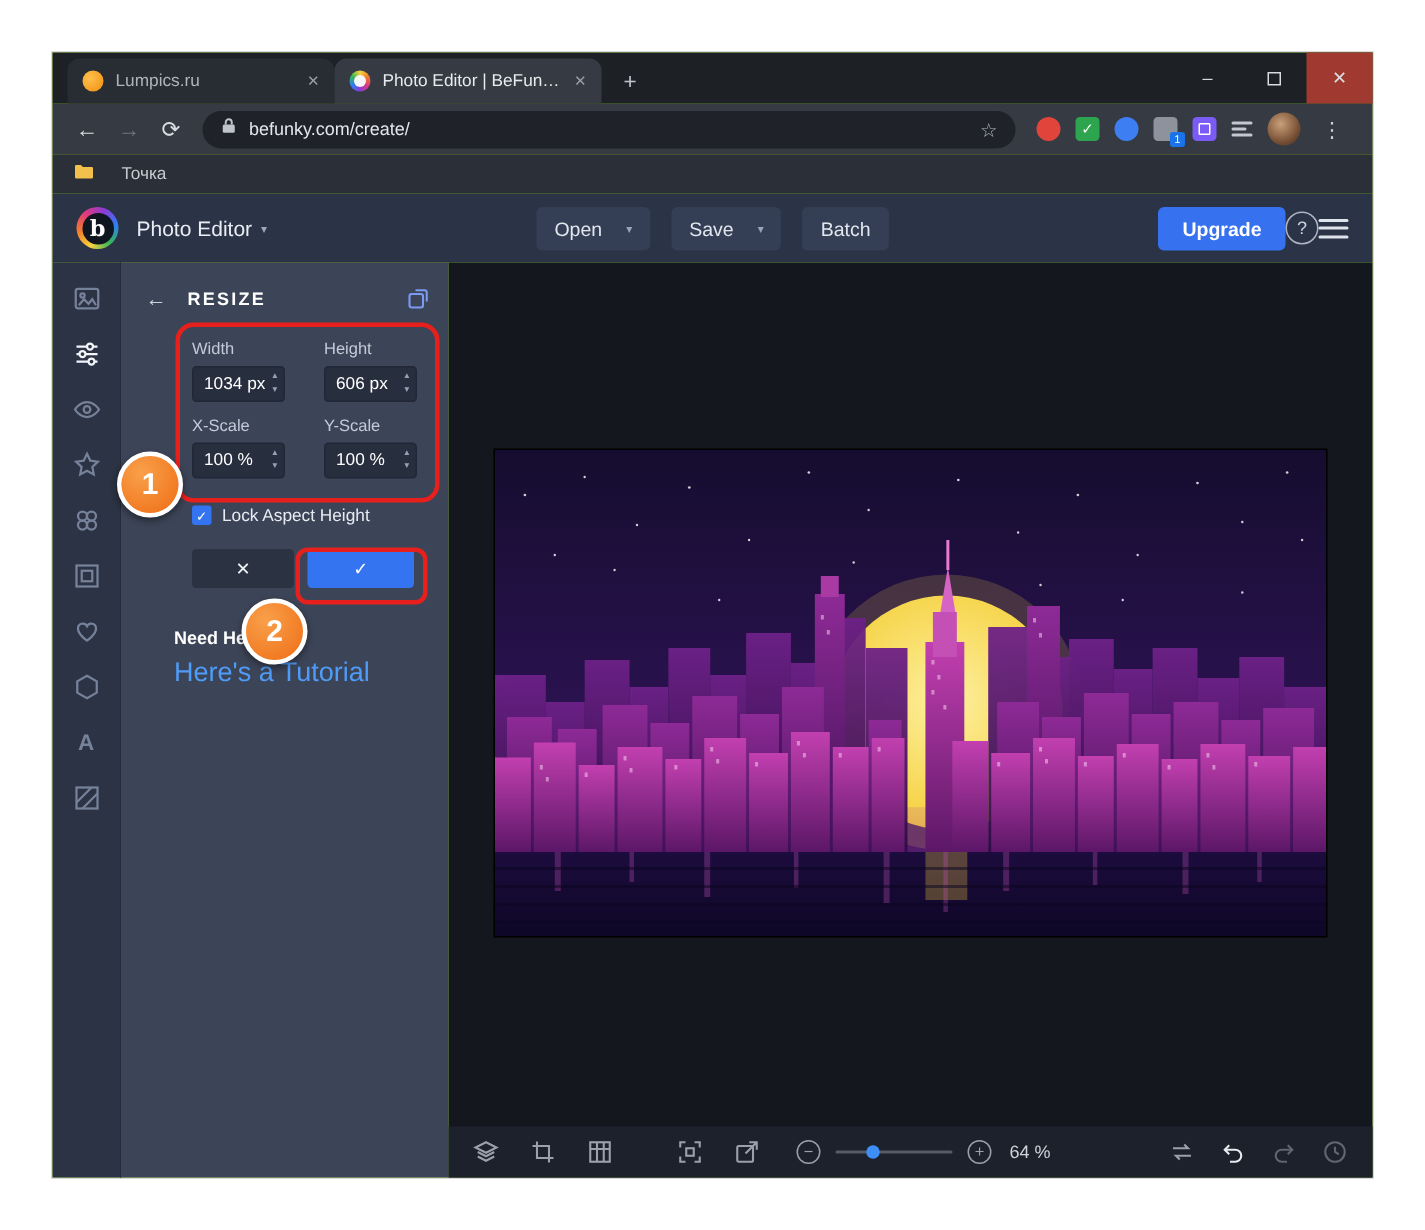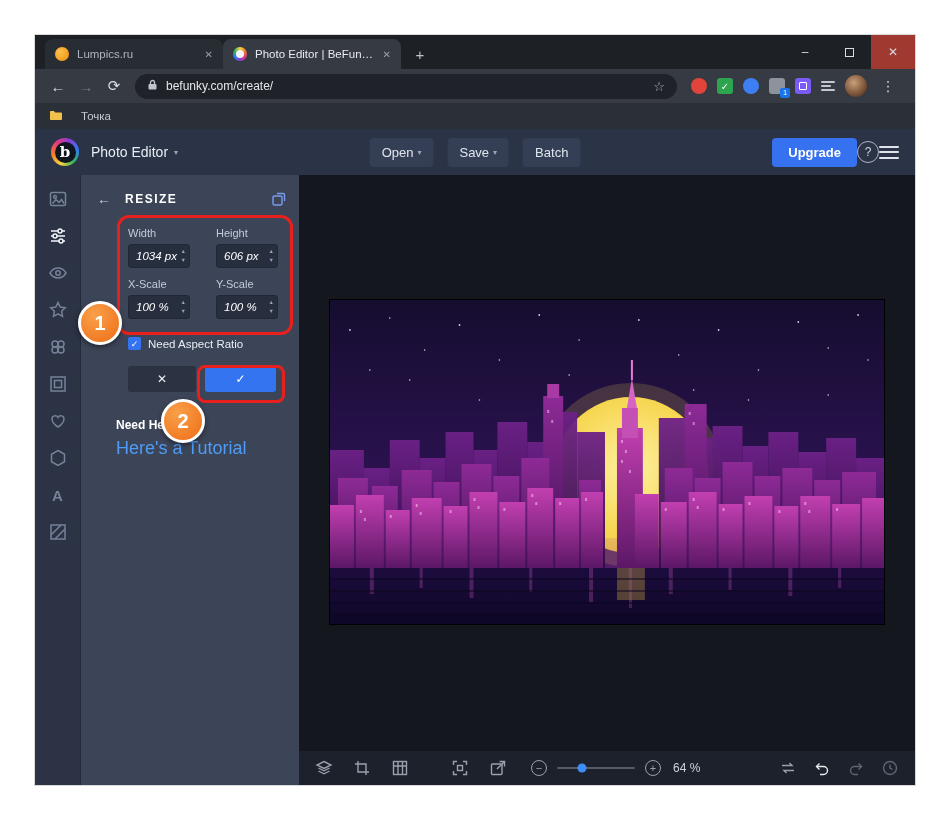--- a/index.html
+++ b/index.html
@@ -53,21 +53,21 @@
 
   
   .app { flex:1; display:flex; flex-direction:column; min-height:0; }
   .app-header { height:46px; background:#2b3346; display:flex; align-items:center; padding:0 16px; position:relative; z-index:2; flex:none; }
   .logo { width:28px; height:28px; border-radius:50%; background:conic-gradient(from 200deg,#f7d23e,#ef7d2a,#e23a7c,#8b3bd6,#2f7df6,#35b558,#f7d23e); position:relative; display:flex; align-items:center; justify-content:center; flex:none; }
   .logo::before { content:""; position:absolute; inset:3.5px; border-radius:50%; background:#10161f; }
   .logo-letter { position:relative; color:#fff; font-weight:bold; font-size:15px; font-family:"DejaVu Serif", serif; }
   .app-title { margin-left:12px; color:#e9edf3; font-size:14px; display:flex; align-items:center; gap:6px; }
   .caret { font-size:8px; color:#9aa4b6; }
   .header-center { position:absolute; left:50%; transform:translateX(-50%); display:flex; align-items:center; gap:14px; }
-  .hbtn { color:#e2e7ee; font-size:13px; padding:7px 12px; border-radius:4px; background:#343e54; display:flex; align-items:center; gap:4px; }
+  .hbtn { color:#e2e7ee; font-size:13px; padding:7px 12px; border-radius:4px; background:#343e54; display:flex; align-items:center; gap:16px; }
   .header-right { margin-left:auto; display:flex; align-items:center; }
   .upgrade-btn { background:#3671ef; color:#fff; font-size:13px; font-weight:bold; padding:7px 16px; border-radius:4px; }
   .help-btn { width:22px; height:22px; border:1.5px solid #aeb6c4; border-radius:50%; color:#cdd4de; font-size:12px; display:flex; align-items:center; justify-content:center; }
   .hamburger { display:flex; flex-direction:column; gap:3.5px; width:20px; }
   .hamburger i { display:block; height:2px; background:#dfe4ec; border-radius:1px; }
 
   
   .app-body { flex:1; display:flex; min-height:0; position:relative; }
   .rail { width:46px; background:#2b3344; border-right:1px solid #232b3a; display:flex; flex-direction:column; align-items:center; padding-top:14px; gap:17px; flex:none; }
   .rail-icon { width:20px; height:20px; color:#76829a; display:flex; align-items:center; justify-content:center; font-weight:bold; }
@@ -77,21 +77,21 @@
   .panel { width:218px; background:#3c4457; position:relative; z-index:3; flex:none; }
   .panel-header { display:flex; align-items:center; gap:10px; margin:12px 12px 0 12px; height:24px; }
   .back-btn { width:22px; height:22px; display:flex; align-items:center; justify-content:center; color:#cbd2dd; font-size:14px; }
   .panel-title { color:#fff; font-size:12px; font-weight:bold; letter-spacing:1.5px; }
   .apply-all { margin-left:auto; color:#7b9bf2; display:flex; }
 
   .fields { margin:16px 0 0 47px; }
   .frow { display:flex; gap:26px; }
   .frow.labels2 { margin-top:10px; }
   .flabel { width:62px; font-size:11px; color:#c4cbd8; }
-  .spin { width:62px; height:24px; background:#272e3d; border:1px solid #212737; border-radius:3px; position:relative; display:flex; align-items:center; padding:0 14px 0 7px; margin-top:5px;font-style:italic; }
+  .spin { width:62px; height:24px; background:#272e3d; border:1px solid #212737; border-radius:3px; position:relative; display:flex; align-items:center; padding:0 14px 0 7px; margin-top:5px; }
   .spin-value { font-size:11.5px; color:#fff; white-space:nowrap; }
   .steppers { position:absolute; right:3px; top:4px; bottom:4px; display:flex; flex-direction:column; justify-content:space-between; }
   .steppers span { font-size:5.5px; color:#96a0b4; line-height:1; }
 
   .lock-row { margin:18px 0 0 47px; display:flex; align-items:center; gap:7px; }
   .checkbox { width:13px; height:13px; background:#3474f0; border-radius:2px; color:#fff; font-size:9px; display:flex; align-items:center; justify-content:center; flex:none; }
   .lock-label { font-size:11.5px; color:#e8ecf2; }
 
   .btn-row { margin:16px 0 0 47px; display:flex; gap:9px; }
   .cancel-btn { width:68px; height:26px; background:#2b3242; border-radius:3px; color:#eef1f5; font-size:12px; display:flex; align-items:center; justify-content:center; }
@@ -342,21 +342,21 @@
                 <span class="steppers">
                   <span>▲</span>
                   <span>▼</span>
                 </span>
               </div>
             </div>
           </div>
 
           <div class="lock-row">
             <span class="checkbox">✓</span>
-            <span class="lock-label">Need Aspect Ratio</span>
+            <span class="lock-label">Lock Aspect Height</span>
           </div>
 
           <div class="btn-row">
             <div class="cancel-btn">✕</div>
             <div class="apply-btn">✓</div>
           </div>
 
           <div class="help-block">
             <div class="need-help">Need Help?</div>
             <div class="tutorial-link">Here's a Tutorial</div>

